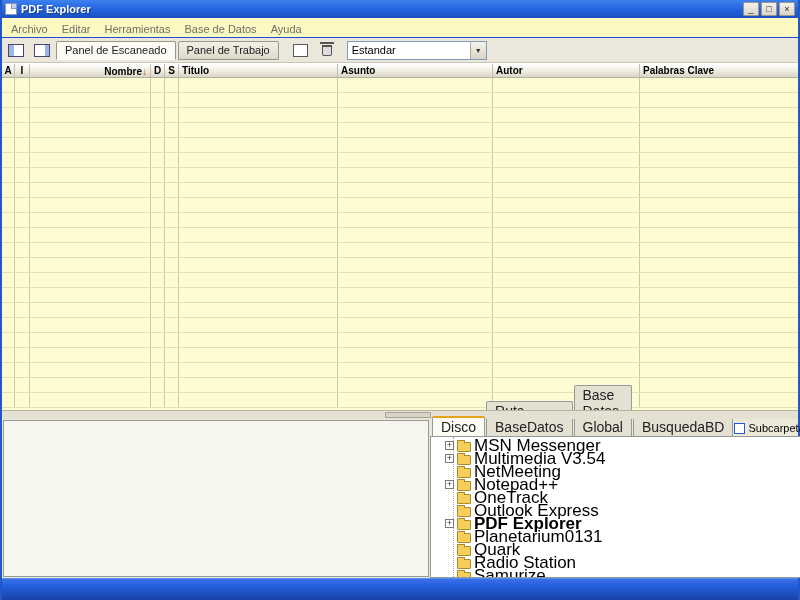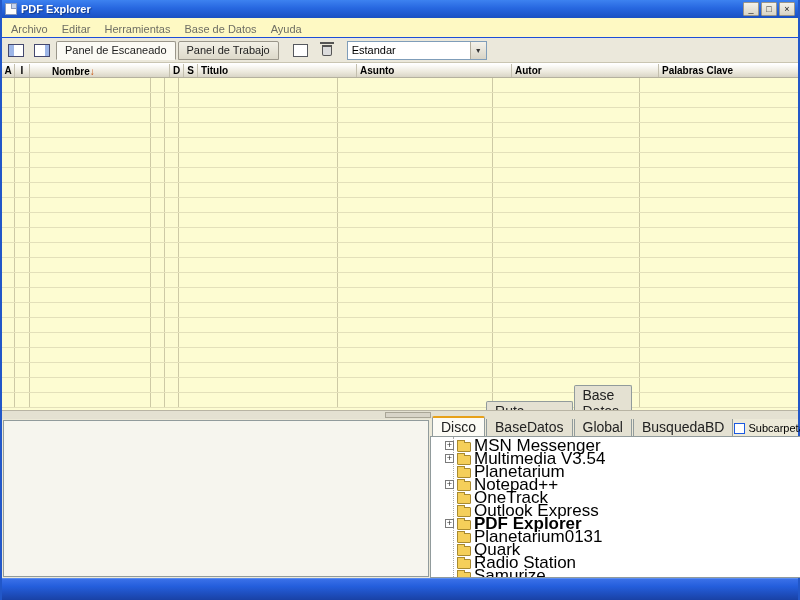--- a/index.html
+++ b/index.html
@@ -57,21 +57,21 @@
                  border-left: 1px solid #b0ab9c; font-size: 7px; display: flex;
                  align-items: center; justify-content: center; color: #333; }
 
   
   .grid-header { height: 15px; flex: 0 0 15px; display: flex;
                  background: linear-gradient(#ffffff,#ece9dd 60%,#d9d5c6);
                  border-top: 1px solid #fff; border-bottom: 1px solid #b5b19f; }
   .hcell { border-right: 1px solid #c3bfae; font-weight: bold; font-size: 10px;
            padding: 1px 0 0 3px; white-space: nowrap; overflow: hidden; }
   .hcell.center { text-align: center; padding-left: 0; }
-  .hcell.flexed { display: flex; justify-content: flex-start; align-items: center; padding-right: 3px; margin-left: 19px; }
+  .hcell.flexed { display: flex; justify-content: flex-end; align-items: center; padding-right: 3px; }
   .sort-arrow { color: #c8500a; font-weight: bold; font-size: 10px; }
   .c0 { width: 13px; } .c1 { width: 15px; } .c2 { width: 121px; } .c3 { width: 14px; }
   .c4 { width: 14px; } .c5 { width: 159px; } .c6 { width: 155px; } .c7 { width: 147px; }
   .c8 { flex: 1; border-right: none; }
 
   
   .grid-body { height: 332px; flex: 0 0 332px; background: #fdfcd2; overflow: hidden; }
   .grid-row { display: flex; height: 15px; border-bottom: 1px solid #e3e0ba; }
   .grid-row .cell { border-right: 1px solid #cdc9a5; height: 100%; }
   .grid-row .cell.c8 { border-right: none; }
@@ -443,21 +443,21 @@
             <span class="tree-label">MSN Messenger</span>
           </div>
           <div class="tree-item">
             <span class="expander">+</span>
             <span class="folder"></span>
             <span class="tree-label">Multimedia V3.54</span>
           </div>
           <div class="tree-item">
             <span class="expander hidden">+</span>
             <span class="folder"></span>
-            <span class="tree-label">Planetarium</span>
+            <span class="tree-label">NetMeeting</span>
           </div>
           <div class="tree-item">
             <span class="expander">+</span>
             <span class="folder"></span>
             <span class="tree-label">Notepad++</span>
           </div>
           <div class="tree-item">
             <span class="expander hidden">+</span>
             <span class="folder"></span>
             <span class="tree-label">OneTrack</span>

